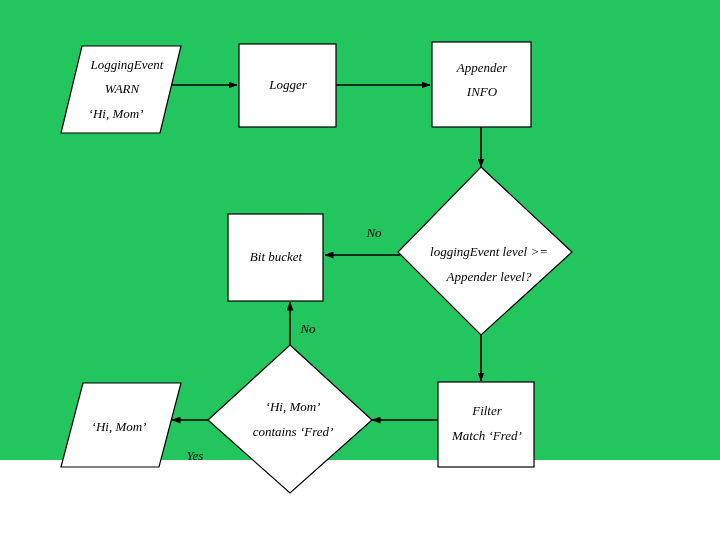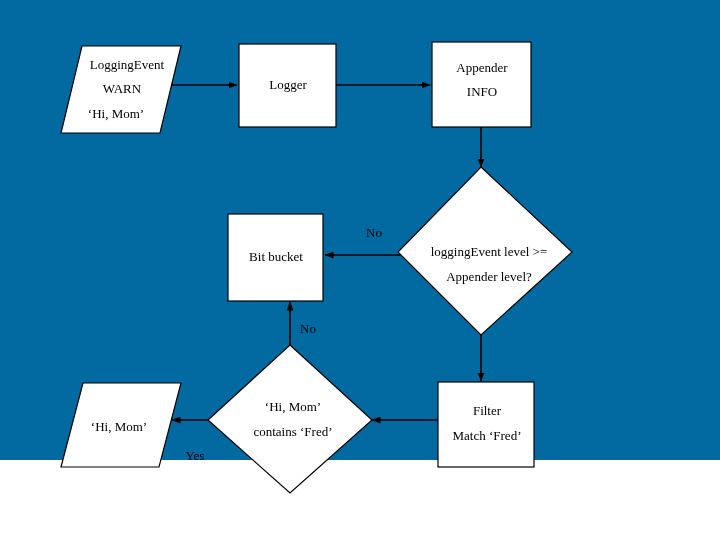--- a/index.html
+++ b/index.html
@@ -10,21 +10,22 @@
   body {
     width: 720px;
     height: 540px;
     font-family: "Liberation Serif", "DejaVu Serif", serif;
     overflow: hidden;
   }
   #canvas {
     position: relative;
     width: 720px;
     height: 460px;
-    background: #0369a1;
+    background: #22c55e;
+    font-style: italic;
   }
   svg.flow {
     position: absolute;
     top: 0;
     left: 0;
     width: 720px;
     height: 540px;
   }
   .shape-outline {
     fill: #ffffff;

